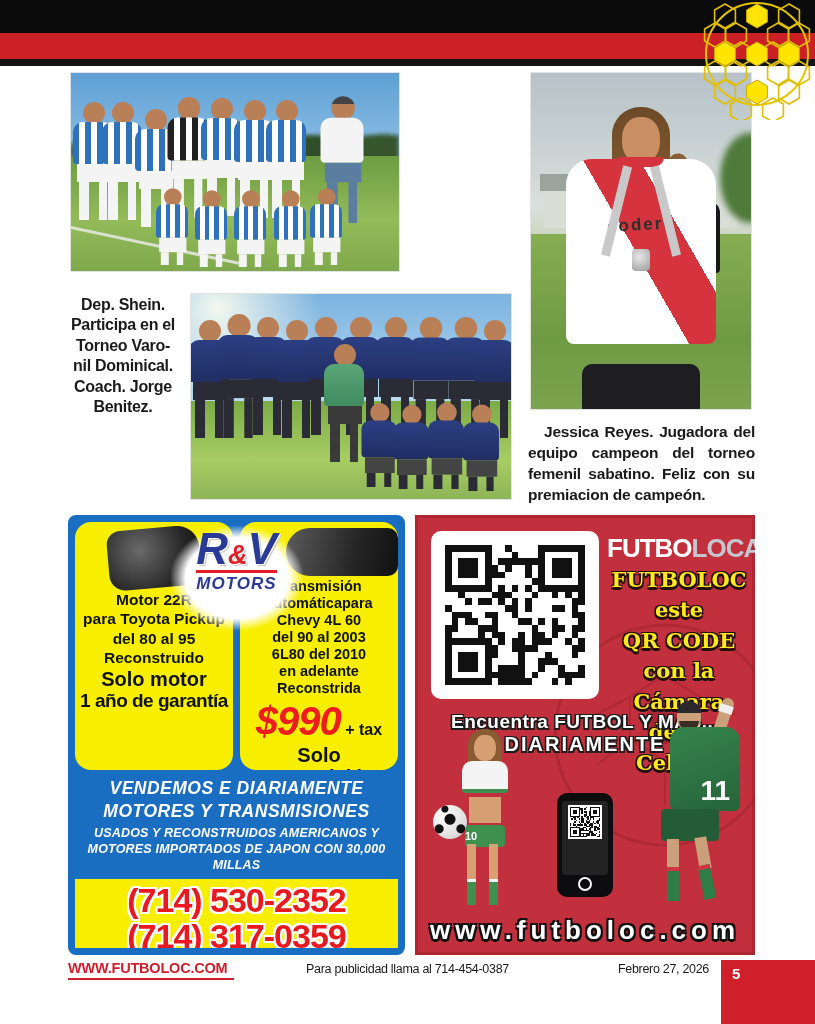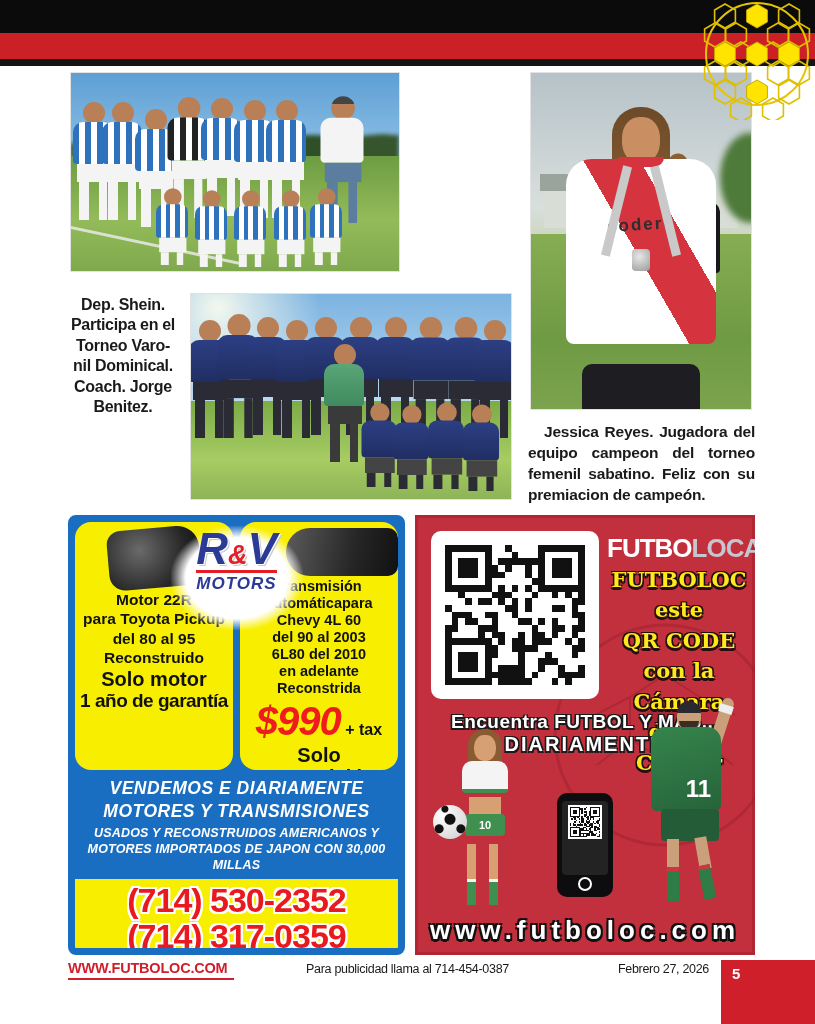--- a/index.html
+++ b/index.html
@@ -131,21 +131,21 @@
   .fl-url { position:absolute; left:0; bottom:9px; width:100%; text-align:center; z-index:6; color:#fff; font-weight:800;
     font-size:26px; letter-spacing:5px;
     text-shadow:-2px -2px 0 #111,2px -2px 0 #111,-2px 2px 0 #111,2px 2px 0 #111,0 3px 0 #111; }
 
   
   .girl { position:absolute; left:34px; bottom:46px; width:72px; height:180px; z-index:3; }
   .g-hair { position:absolute; left:50%; top:0; transform:translateX(-50%); width:34px; height:64px; background:#8a5a33; border-radius:16px 16px 10px 22px; }
   .g-head { position:absolute; left:50%; top:6px; transform:translateX(-50%); width:22px; height:26px; background:#d7a072; border-radius:45%; }
   .g-top { position:absolute; left:50%; top:32px; transform:translateX(-50%); width:46px; height:32px; background:#f4f4f4; border-radius:10px 10px 4px 4px; border-bottom:4px solid #3f8f4f; }
   .g-waist { position:absolute; left:50%; top:68px; transform:translateX(-50%); width:32px; height:26px; background:#d7a072; }
-  .g-shorts { position:absolute; left:50%; top:85px; transform:translateX(-50%); width:40px; height:22px; background:#3f8f4f; border-radius:4px; color:#fff; font-weight:800; font-size:11px; text-align:center; line-height:22px; }
+  .g-shorts { position:absolute; left:50%; top:96px; transform:translateX(-50%); width:40px; height:22px; background:#3f8f4f; border-radius:4px; color:#fff; font-weight:800; font-size:11px; text-align:left; line-height:22px; }
   .g-leg { position:absolute; top:115px; width:9px; height:38px; background:#d7a072; }
   .g-sock { position:absolute; top:150px; width:9px; height:26px; background:#3f8f4f; border-top:3px solid #f4f4f4; }
   .g-ball { position:absolute; left:-16px; top:76px; width:34px; height:34px; border-radius:50%;
     background:radial-gradient(circle at 50% 42%, #111 5px, transparent 6px),
                radial-gradient(circle at 18% 70%, #111 4px, transparent 5px),
                radial-gradient(circle at 82% 70%, #111 4px, transparent 5px),
                radial-gradient(circle at 35% 12%, #111 3px, transparent 4px),
                radial-gradient(circle at 30% 30%, #fff, #dcdcdc 70%, #bbb); }
 
   
@@ -154,21 +154,21 @@
   .phone-scr svg { width:34px; height:34px; margin-top:4px; background:#fff; padding:2px; shape-rendering:crispEdges; }
   .phone-btn { position:absolute; left:50%; bottom:6px; transform:translateX(-50%); width:14px; height:14px; border:2px solid #fff; border-radius:50%; }
 
   
   .pro { position:absolute; right:4px; bottom:42px; width:120px; height:210px; z-index:3; }
   .pro-head { position:absolute; left:46px; top:0; width:24px; height:28px; background:#caa07a; border-radius:45%; }
   .pro-hairband { position:absolute; left:46px; top:-2px; width:24px; height:12px; background:#2a2a2e; border-radius:12px 12px 0 0; }
   .pro-beard { position:absolute; left:48px; top:18px; width:20px; height:10px; background:#3a2e24; border-radius:0 0 10px 10px; }
   .pro-arm { position:absolute; left:84px; top:-6px; width:12px; height:56px; background:#caa07a; transform:rotate(18deg); border-radius:6px; }
   .pro-wrist { position:absolute; left:88px; top:2px; width:14px; height:8px; background:#eee; transform:rotate(18deg); }
-  .pro-jersey { position:absolute; left:20px; top:24px; width:70px; height:84px; background:linear-gradient(160deg,#35854c,#26633a); border-radius:14px 14px 6px 6px; color:#fff; font-weight:800; font-size:24px; text-align:right; padding:48px 10px 0 4px; }
+  .pro-jersey { position:absolute; left:39px; top:24px; width:70px; height:84px; background:linear-gradient(160deg,#35854c,#26633a); border-radius:14px 14px 6px 6px; color:#fff; font-weight:800; font-size:28px; text-align:right; padding:48px 10px 0 4px; }
   .pro-shorts { position:absolute; left:30px; top:106px; width:58px; height:32px; background:#235c36; border-radius:4px; }
   .pro-leg1 { position:absolute; left:36px; top:136px; width:12px; height:30px; background:#caa07a; }
   .pro-leg2 { position:absolute; left:66px; top:134px; width:12px; height:32px; background:#caa07a; transform:rotate(-10deg); }
   .pro-sock1 { position:absolute; left:36px; top:164px; width:12px; height:34px; background:#2f7d46; border-top:4px solid #cf3540; }
   .pro-sock2 { position:absolute; left:70px; top:162px; width:12px; height:34px; background:#2f7d46; border-top:4px solid #cf3540; transform:rotate(-12deg); }
 
   
   .footer-site { position:absolute; left:68px; top:960px; color:#cf1f2b; font-weight:800; font-size:14.5px; letter-spacing:-0.2px;
     border-bottom:2.5px solid #cf1f2b; padding:0 6px 2px 0; }
   .footer-pub  { position:absolute; left:0; top:962px; width:100%; text-align:center; font-size:12.5px; color:#1a1a1a; letter-spacing:-0.3px; }

